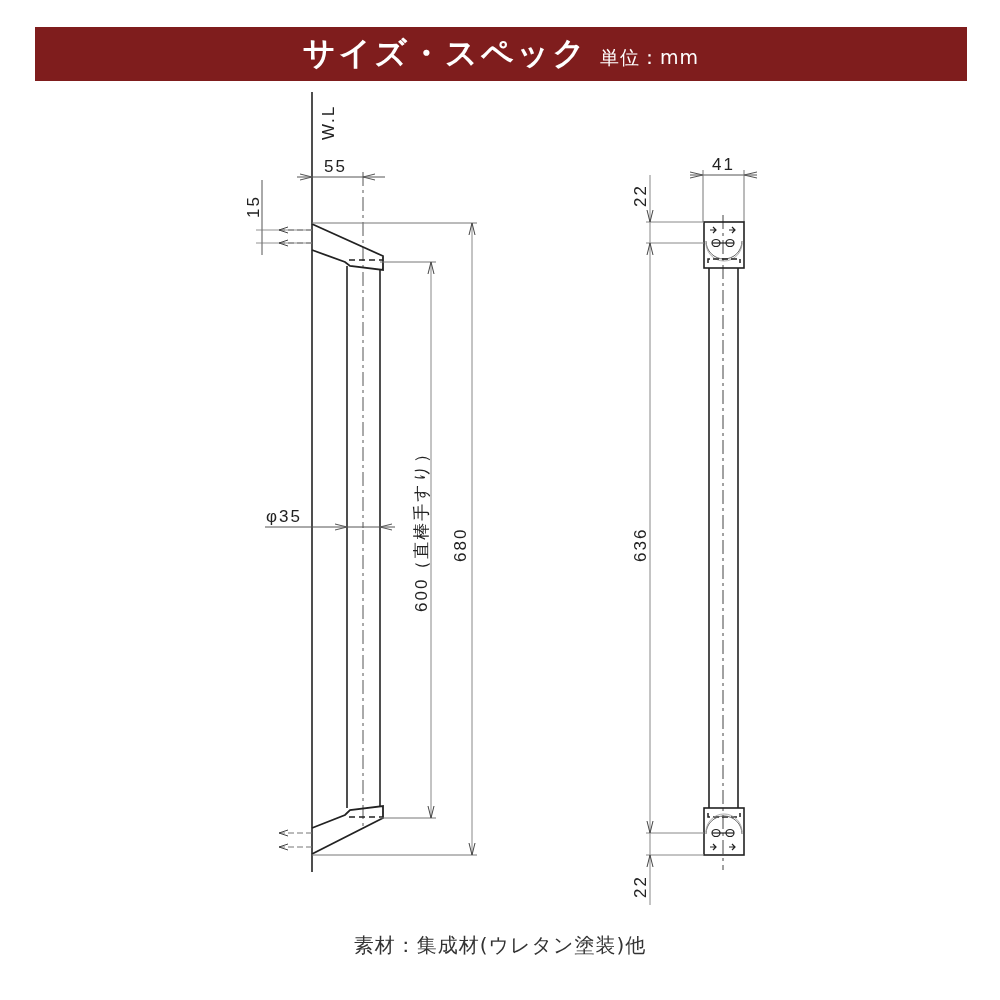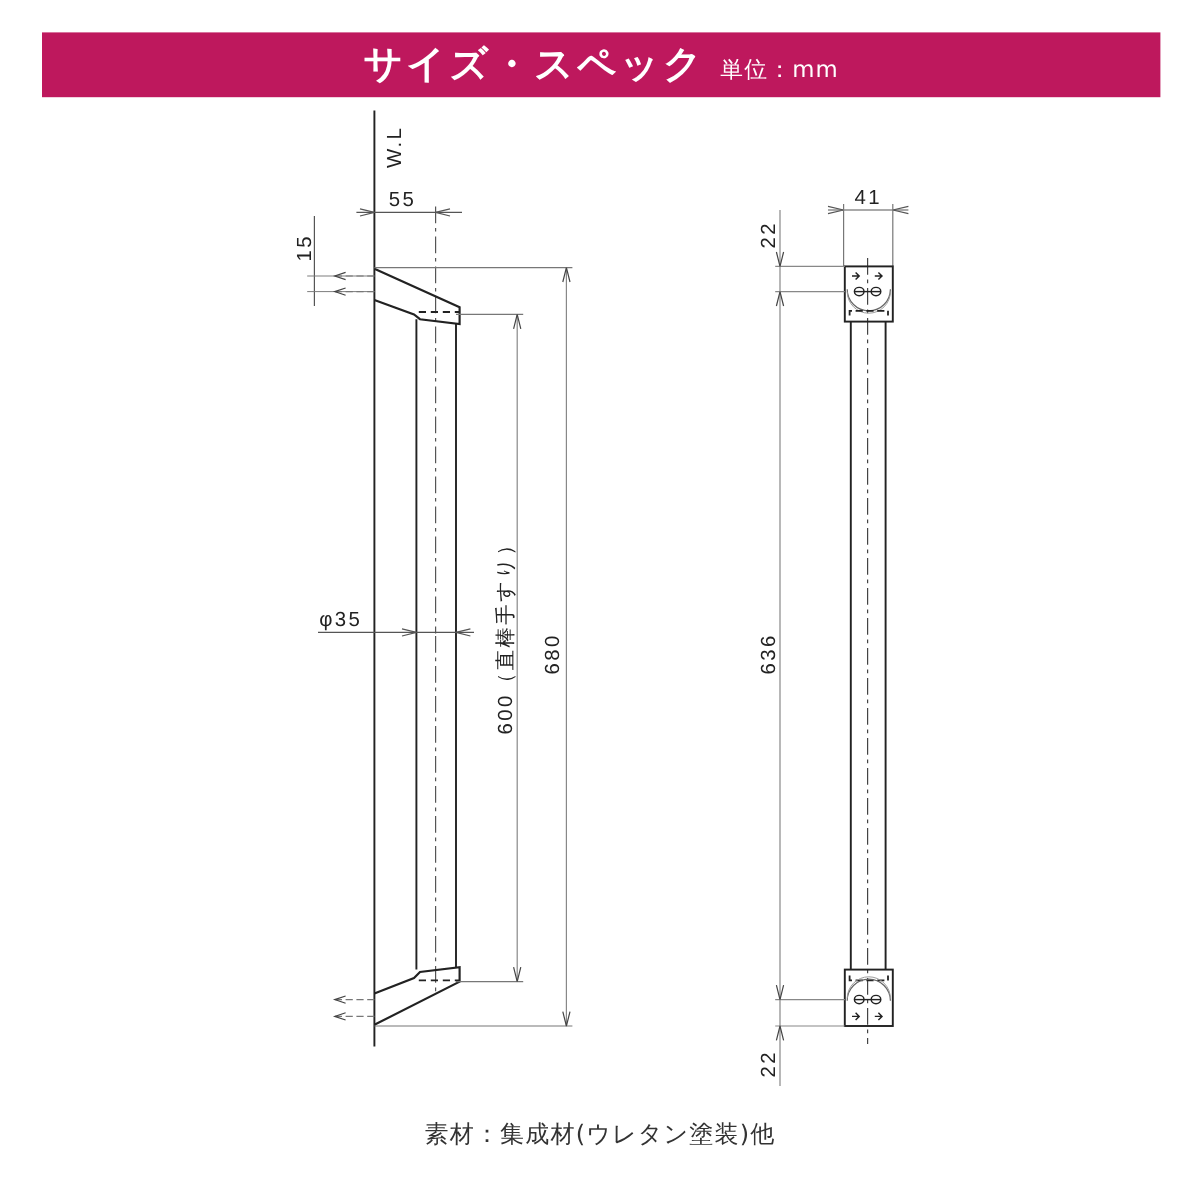--- a/index.html
+++ b/index.html
@@ -16,21 +16,21 @@
       height: 1000px;
       background: #ffffff;
       font-family: "DejaVu Sans", sans-serif;
     }
     .header-bar {
       position: absolute;
       left: 35px;
       top: 27px;
       width: 932px;
       height: 54px;
-      background: #be185d;
+      background: #7f1d1d;
       display: flex;
       align-items: center;
       justify-content: center;
       color: #ffffff;
     }
     .header-title {
       font-family: "DejaVu Sans", sans-serif;
       font-weight: bold;
       font-size: 32px;
       letter-spacing: 3px;

